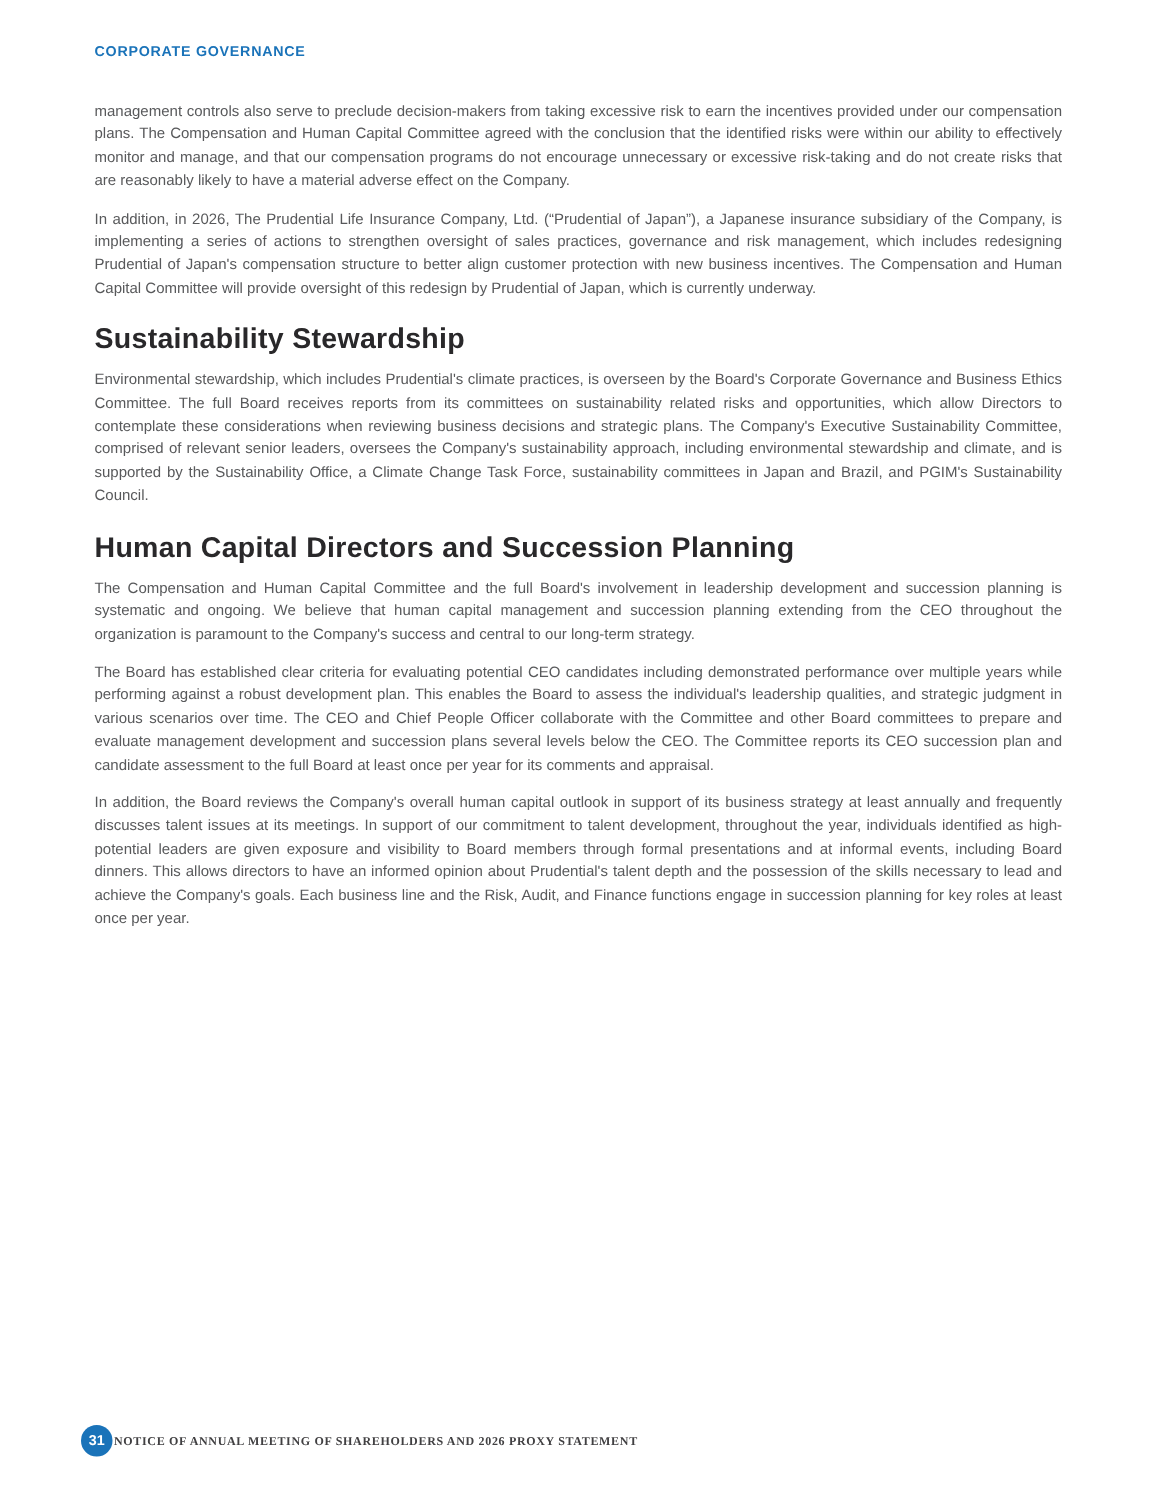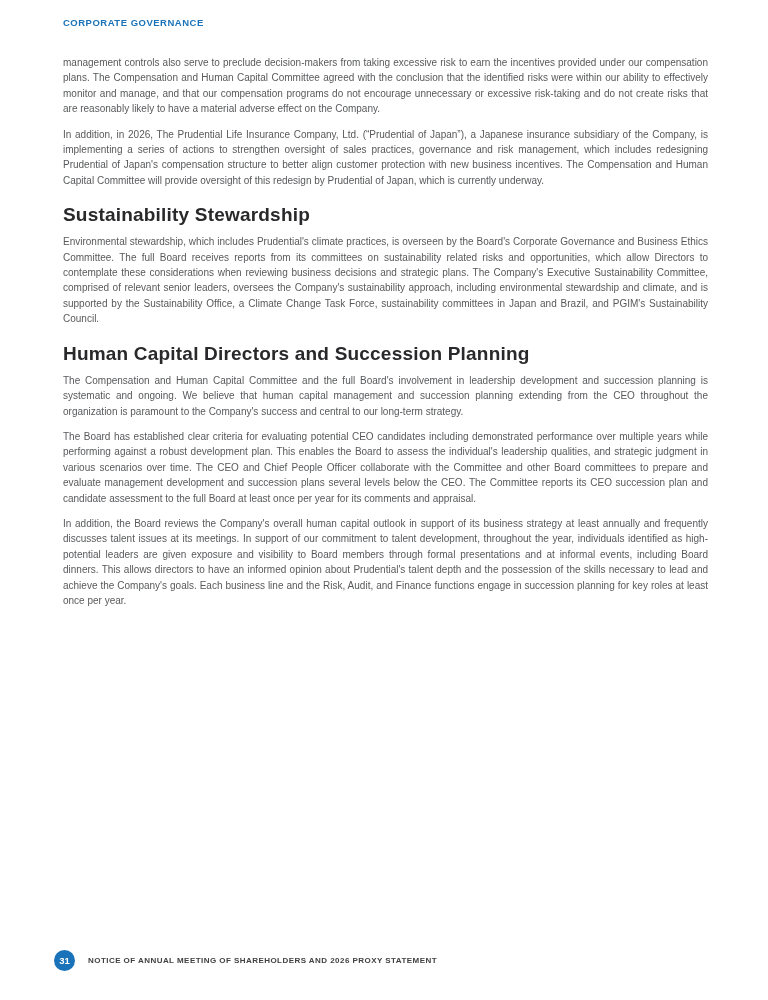--- a/index.html
+++ b/index.html
@@ -18,21 +18,21 @@
     overflow: hidden;
   }
   .page {
     position: absolute;
     top: 0; left: 0;
     width: 768px;
     height: 1000px;
     background: #ffffff;
   }
   .content {
-    padding: 17px 60px 0 63px;
+    padding: 29px 60px 0 63px;
   }
   .eyebrow {
     color: var(--accent-blue);
     font-size: 9.5px;
     font-weight: bold;
     letter-spacing: 0.5px;
     margin-bottom: 27px;
   }
   p.body-para {
     color: var(--body-text);
@@ -63,25 +63,26 @@
     background: var(--accent-blue);
     color: #ffffff;
     font-size: 9.5px;
     font-weight: bold;
     display: flex;
     align-items: center;
     justify-content: center;
     flex: 0 0 auto;
   }
   .footer-text {
-    margin-left: 13px;
+    margin-left: 1px;
     color: var(--footer-text);
     font-size: 8px;
     font-weight: bold;
     letter-spacing: 0.45px;
+    font-family: Liberation Serif, serif;
   }
 </style>
 </head>
 <body>
 
 <div class="page">
   <div class="content">
 
     <div class="eyebrow">CORPORATE GOVERNANCE</div>
 

